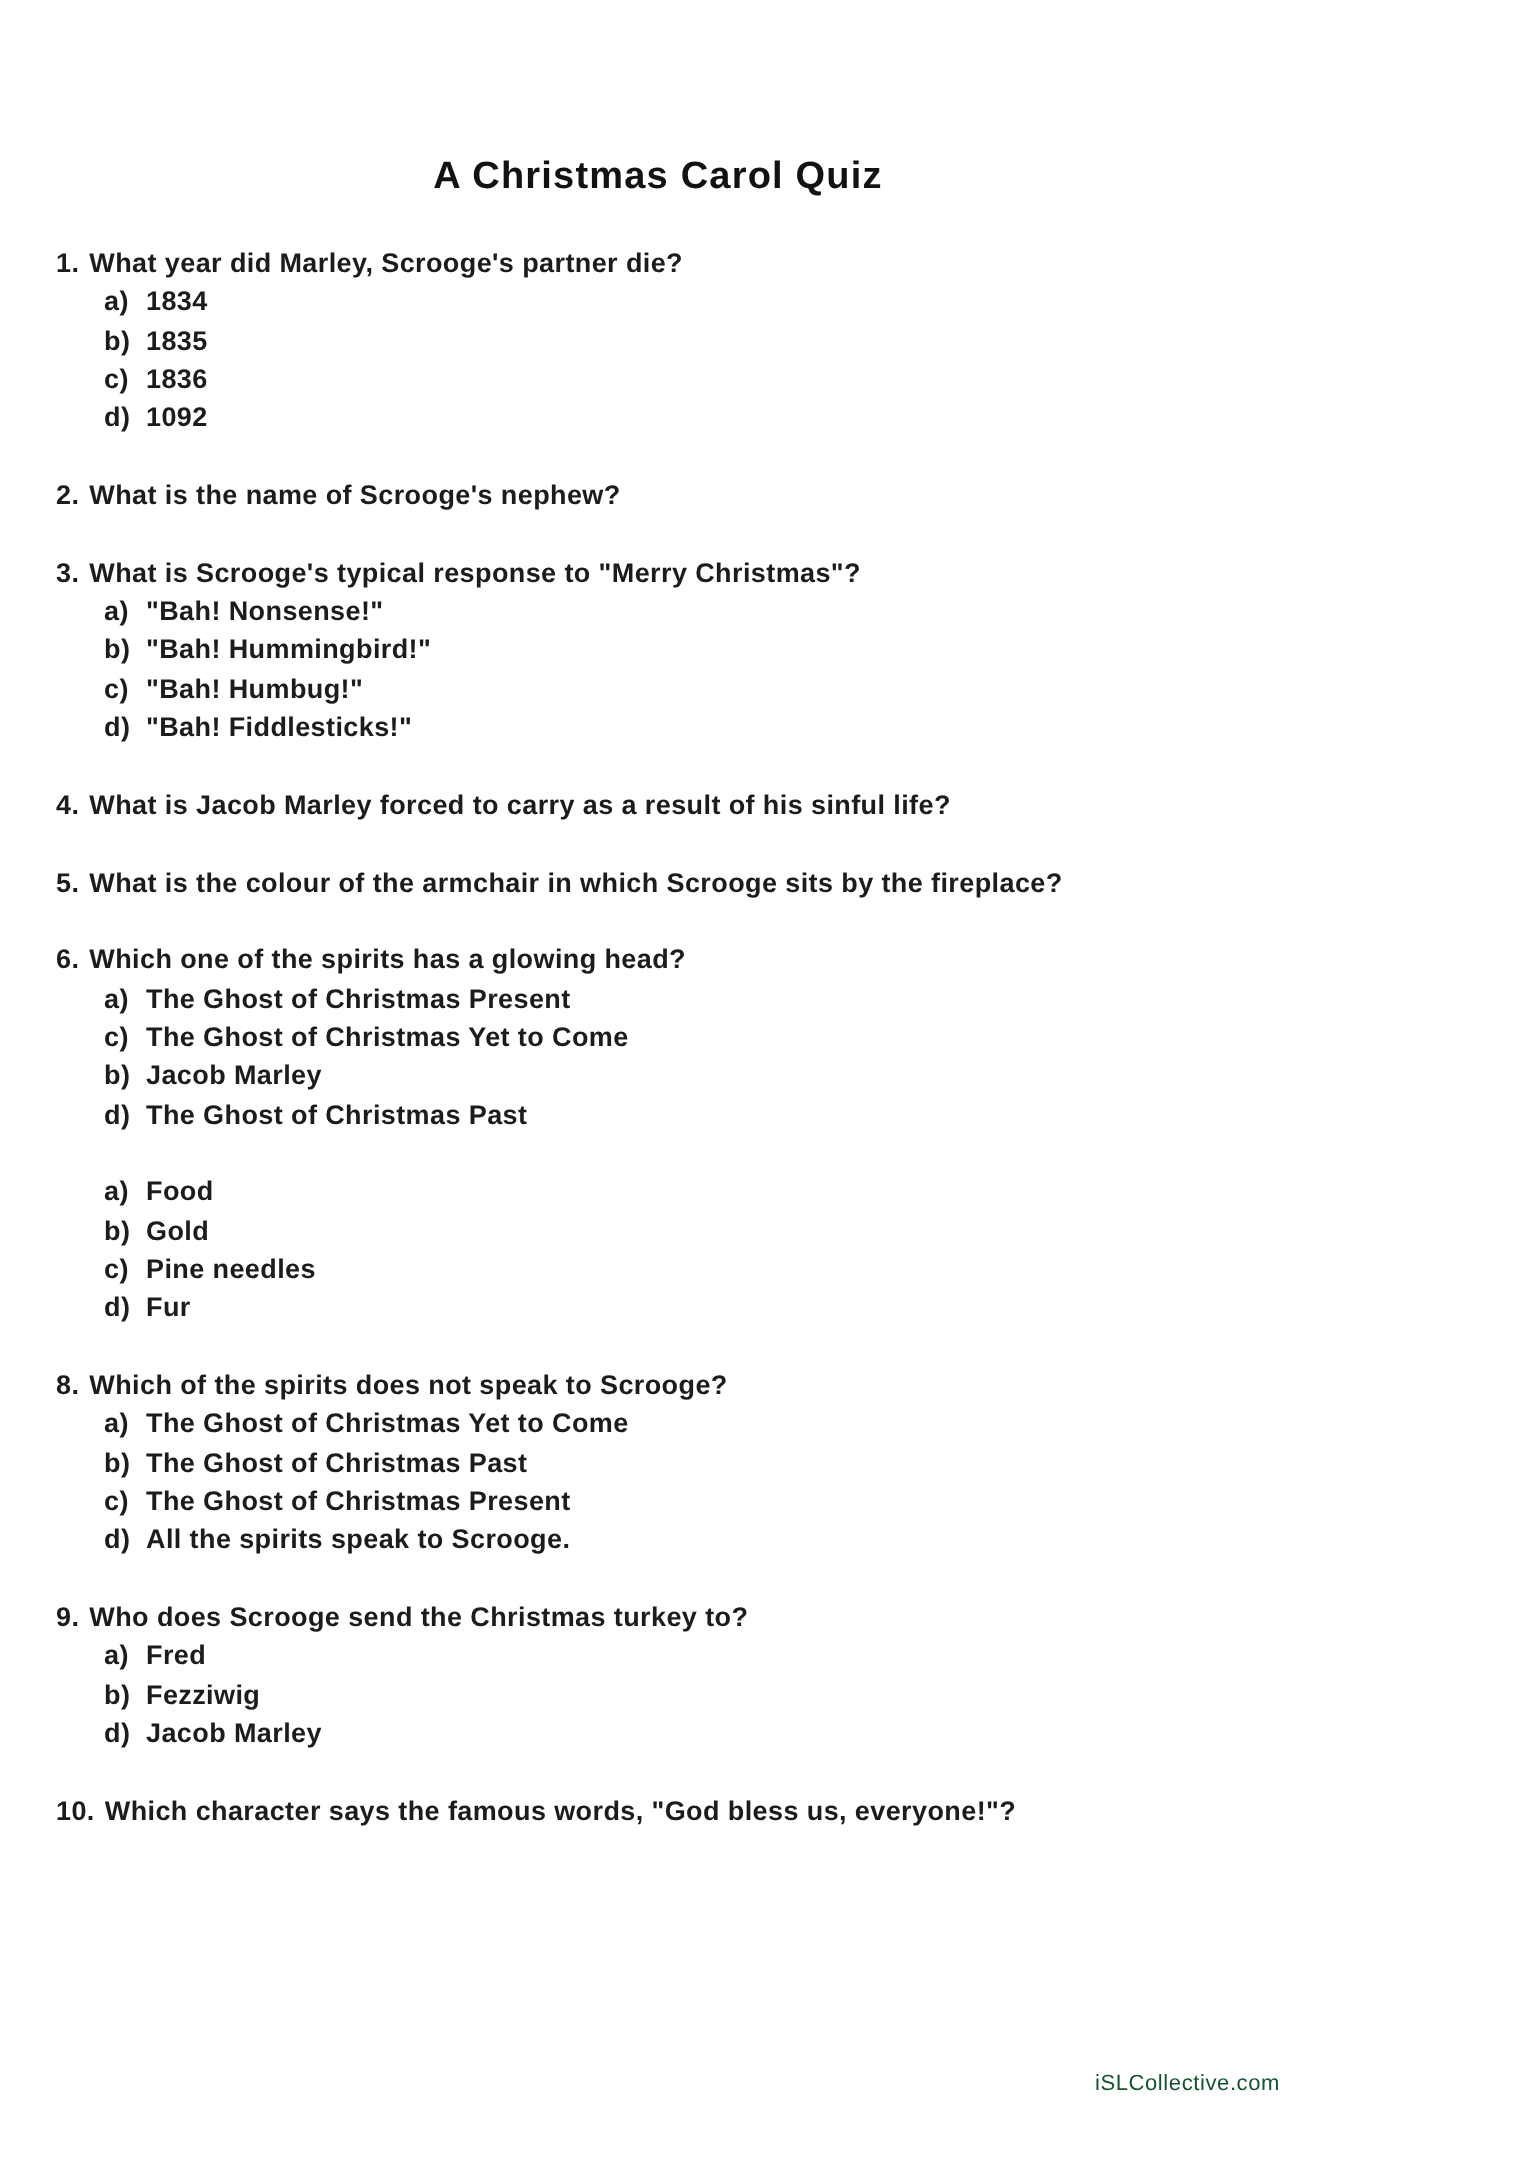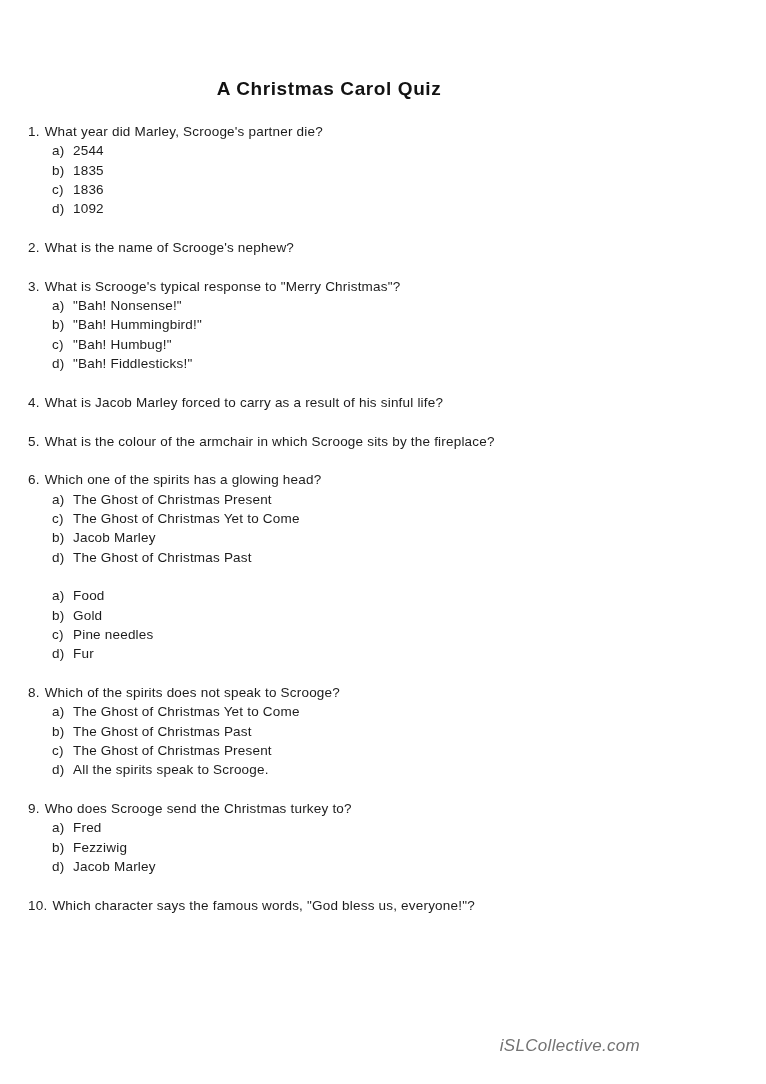--- a/index.html
+++ b/index.html
@@ -26,20 +26,21 @@
     letter-spacing: 0.6px;
     line-height: 26px;
     color: #121212;
   }
   .questions {
     font-size: 13.5px;
     letter-spacing: 0.2px;
   }
   .question-block {
     margin: 0 0 19.5px 0;
+    font-weight: bold;
   }
   .question-line {
     line-height: 19.3px;
     white-space: nowrap;
   }
   .q-number {
     display: inline-block;
     margin-right: 5px;
   }
   .option-line {
@@ -48,35 +49,34 @@
     white-space: nowrap;
   }
   .opt-letter {
     display: inline-block;
     width: 21px;
   }
   .watermark {
     position: absolute;
     top: 1036px;
     right: 20px;
-    font-size: 17px;
+    font-size: 11px;
     letter-spacing: 0.3px;
-    color: #737373;
-    font-style: italic;
+    color: #14532d;
   }
 </style>
 </head>
 <body>
 
 <div class="page">
   <h1 class="title">A Christmas Carol Quiz</h1>
   <div class="questions">
       <div class="question-block">
         <div class="question-line"><span class="q-number">1.</span><span class="q-text">What year did Marley, Scrooge's partner die?</span></div>
-        <div class="option-line"><span class="opt-letter">a)</span><span class="opt-text">2544</span></div>
+        <div class="option-line"><span class="opt-letter">a)</span><span class="opt-text">1834</span></div>
         <div class="option-line"><span class="opt-letter">b)</span><span class="opt-text">1835</span></div>
         <div class="option-line"><span class="opt-letter">c)</span><span class="opt-text">1836</span></div>
         <div class="option-line"><span class="opt-letter">d)</span><span class="opt-text">1092</span></div>
       </div>
       <div class="question-block">
         <div class="question-line"><span class="q-number">2.</span><span class="q-text">What is the name of Scrooge's nephew?</span></div>
       </div>
       <div class="question-block">
         <div class="question-line"><span class="q-number">3.</span><span class="q-text">What is Scrooge's typical response to "Merry Christmas"?</span></div>
         <div class="option-line"><span class="opt-letter">a)</span><span class="opt-text">"Bah! Nonsense!"</span></div>

